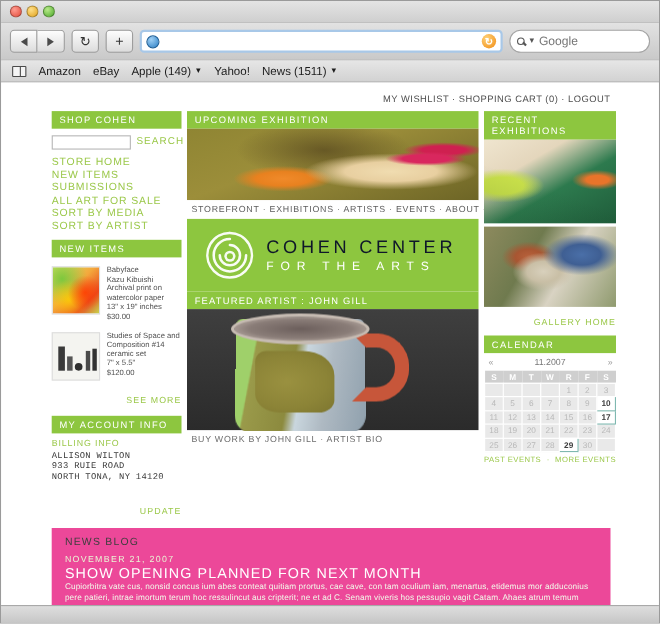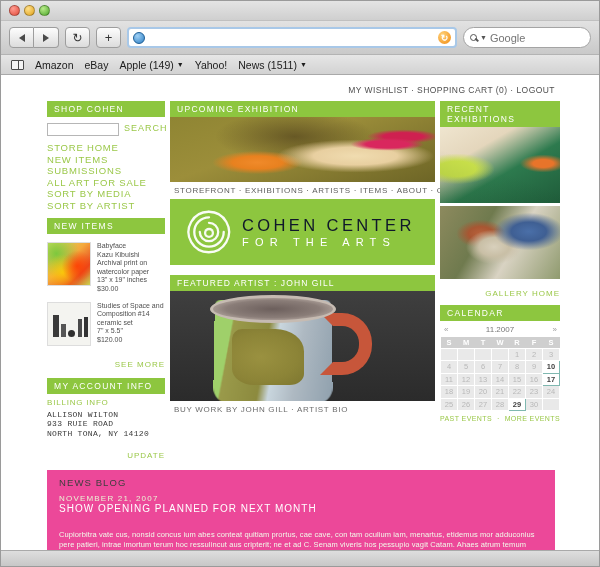--- a/index.html
+++ b/index.html
@@ -156,21 +156,21 @@
   .thumb.art2 i:nth-child(2){ left:13px; width:5px; height:13px; background:#555; }
   .thumb.art2 i:nth-child(3){ left:20px; width:7px; height:7px; border-radius:50%; background:#2f2f2f; bottom:8px;}
   .thumb.art2 i:nth-child(4){ left:30px; width:4px; height:18px; background:#4a4a4a;}
   .thumb.art2 i:nth-child(5){ left:36px; width:4px; height:20px; background:#333;}
   .itemtxt { font-size: 7px; line-height: 8.6px; color: #4f4f4f; }
   .itemtxt .t { color: #4f4f4f; }
   .seemore { text-align: right; margin-top: 7px; }
   .acctbox { margin-top: 7px; }
   .billing { color: #9bc84a; font-size: 8px; letter-spacing: .8px; margin: 4px 0 3px 0; }
   .addr { font-size: 8px; line-height: 9.6px; color: #3a3a3a; letter-spacing: .3px; font-family: Liberation Mono, monospace; }
-  .updrow { text-align: right; margin-top: 6px; }
+  .updrow { text-align: right; margin-top: 16px; }
 
   
   .hero {
     width: 265px; height: 65px;
     background:
       radial-gradient(ellipse at 82% 42%, #d9275e 0%, #d9275e 7%, rgba(217,39,94,0) 12%),
       radial-gradient(ellipse at 88% 30%, #cf2050 0%, #cf2050 6%, rgba(207,32,80,0) 11%),
       radial-gradient(ellipse at 70% 60%, #f0dcb0 0%, #e8cfa0 16%, rgba(232,207,160,0) 30%),
       radial-gradient(ellipse at 33% 70%, #f08a2a 0%, #e8811f 10%, rgba(232,129,31,0) 18%),
       radial-gradient(ellipse at 47% 30%, rgba(60,45,20,.55) 0%, rgba(60,45,20,0) 40%),
@@ -190,21 +190,21 @@
   .logomark { width: 46px; height: 46px; flex: none; }
   .logotext .l1 {
     color: #0f172a; font-size: 16.5px; letter-spacing: 3.4px; line-height: 19px;
   }
   .logotext .l2 {
     color: #fff; font-size: 11px; letter-spacing: 6.2px; line-height: 14px;
   }
   .featbar {
     background: #8dc63f; color: #fff;
     font-size: 8.5px; letter-spacing: 1.1px;
-    padding: 3px 6px 3px 7px; margin-top: 10px;
+    padding: 3px 6px 3px 7px; margin-top: 0;
   }
   .mug {
     width: 265px; height: 110px; position: relative; overflow: hidden;
     background: linear-gradient(#3f3f3f, #2b2b2b);
   }
   .mug .body {
     position: absolute; left: 44px; top: 8px; width: 118px; height: 104px;
     background:
       linear-gradient(100deg, #9fd06a 0%, #9fd06a 16%, #9a9a4a 17%, #8c8a3e 44%, #c9d6de 52%, #aeb9c2 70%, #8fa0ad 100%);
     border-radius: 6px 6px 16px 16px;
@@ -276,21 +276,21 @@
   }
   .calfoot span { cursor: pointer; }
 
   
   .newsblog {
     margin: 8px 46px 0 46px; width: 508px;
     background: #ec4899; padding: 7px 12px 10px 12px;
   }
   .nb-title { color: #3e3e3e; font-size: 9.5px; letter-spacing: 1.1px; margin-bottom: 6px; }
   .nb-date { color: #e9f5d4; font-size: 8px; letter-spacing: 1.2px; }
-  .nb-head { color: #ffffff; font-size: 10px; letter-spacing: 1px; margin-bottom: 16px; }
+  .nb-head { color: #ffffff; font-size: 13px; letter-spacing: 1px; margin-bottom: 0; }
   .nb-body { color: #f2faea; font-size: 7.5px; line-height: 9.6px; letter-spacing: .1px; margin-bottom: 7px; }
 
   .statusbar {
     height: 16px; background: linear-gradient(#dedede, #c7c7c7);
     border-top: 1px solid #a9a9a9;
   }
 </style>
 </head>
 <body>
 
@@ -425,21 +425,21 @@
             <span class="link-lime" style="font-size:8px;">UPDATE</span>
           </div>
         </div>
       </div>
 
       <div class="colC">
         <div class="barhead">UPCOMING EXHIBITION</div>
         <div class="hero"></div>
 
         <div class="centernav">
-          <span>STOREFRONT</span><span> · </span><span>EXHIBITIONS</span><span> · </span><span>ARTISTS</span><span> · </span><span>ITEMS</span><span> · </span><span>ABOUT</span><span> · </span><span>CONTACT</span>
+          <span>STOREFRONT</span><span> · </span><span>EXHIBITIONS</span><span> · </span><span>ARTISTS</span><span> · </span><span>EVENTS</span><span> · </span><span>ABOUT</span><span> · </span><span>CONTACT</span>
         </div>
 
         <div class="logobar">
           <svg class="logomark" viewBox="0 0 100 100">
             <g fill="none" stroke="#ffffff" stroke-linecap="round">
               <path d="M50 6 A44 44 0 1 1 49 6" stroke-width="5" opacity=".95"></path>
               <path d="M50 18 A32 32 0 1 0 82 50" stroke-width="5" opacity=".95"></path>
               <path d="M50 30 A20 20 0 1 1 30 50" stroke-width="5" opacity=".95"></path>
             </g>
             <circle cx="50" cy="52" r="11" fill="#ffffff" opacity=".92"></circle>

